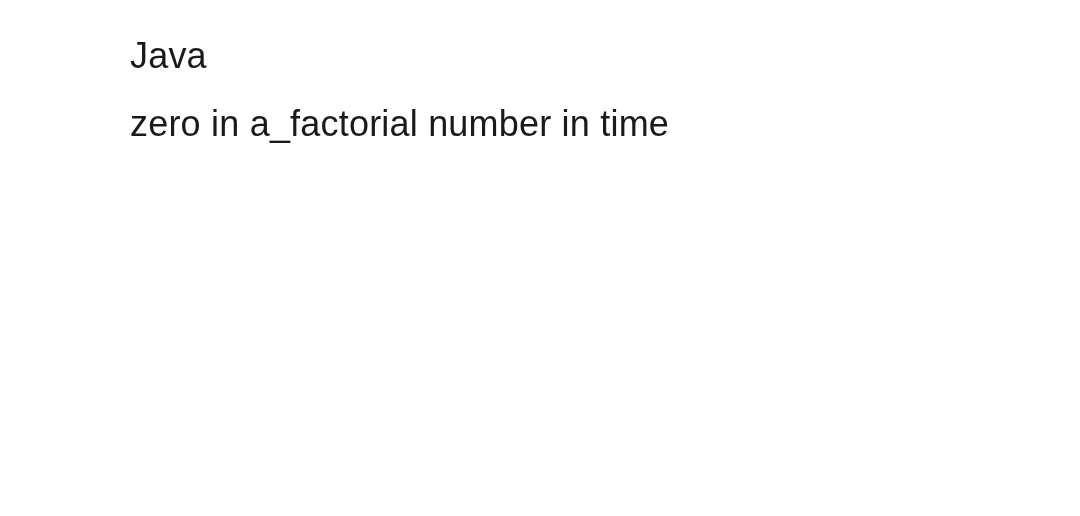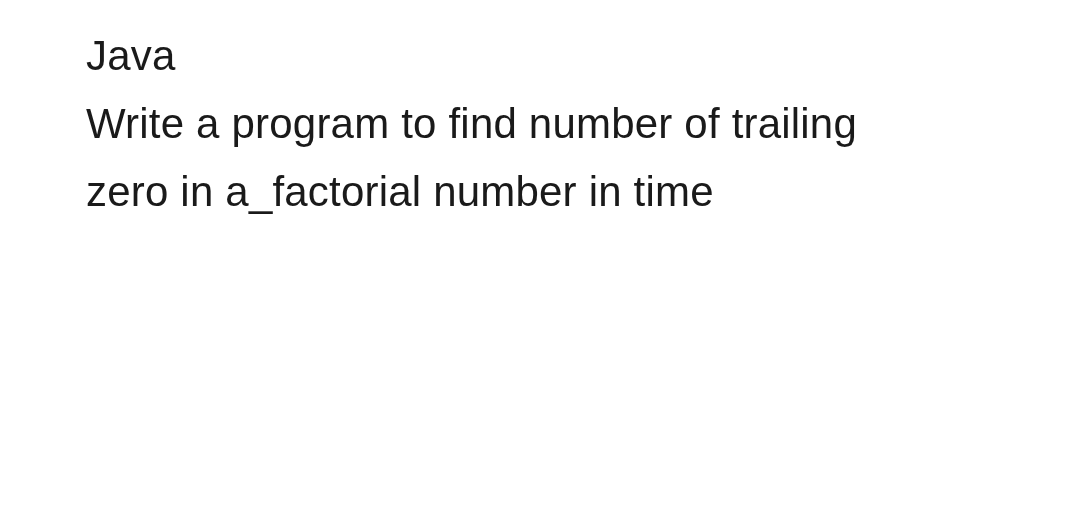--- a/index.html
+++ b/index.html
@@ -10,25 +10,25 @@
     background: #ffffff;
     font-family: Arial, Helvetica, sans-serif;
     color: #1a1a1a;
   }
   .page {
     padding-top: 22px;
     padding-left: 86px;
     padding-right: 100px;
   }
   .line {
-    font-size: 42px;
+    font-size: 36px;
     line-height: 68px;
     letter-spacing: 0.2px;
+    margin-left: 44px;
   }
 </style>
 </head>
 <body>
 
 <div class="page">
   <div class="line">Java</div>
-  <div class="line">Write a program to find number of trailing</div>
   <div class="line">zero in  a_factorial  number in time</div>
 </div>
 
 </body></html>

